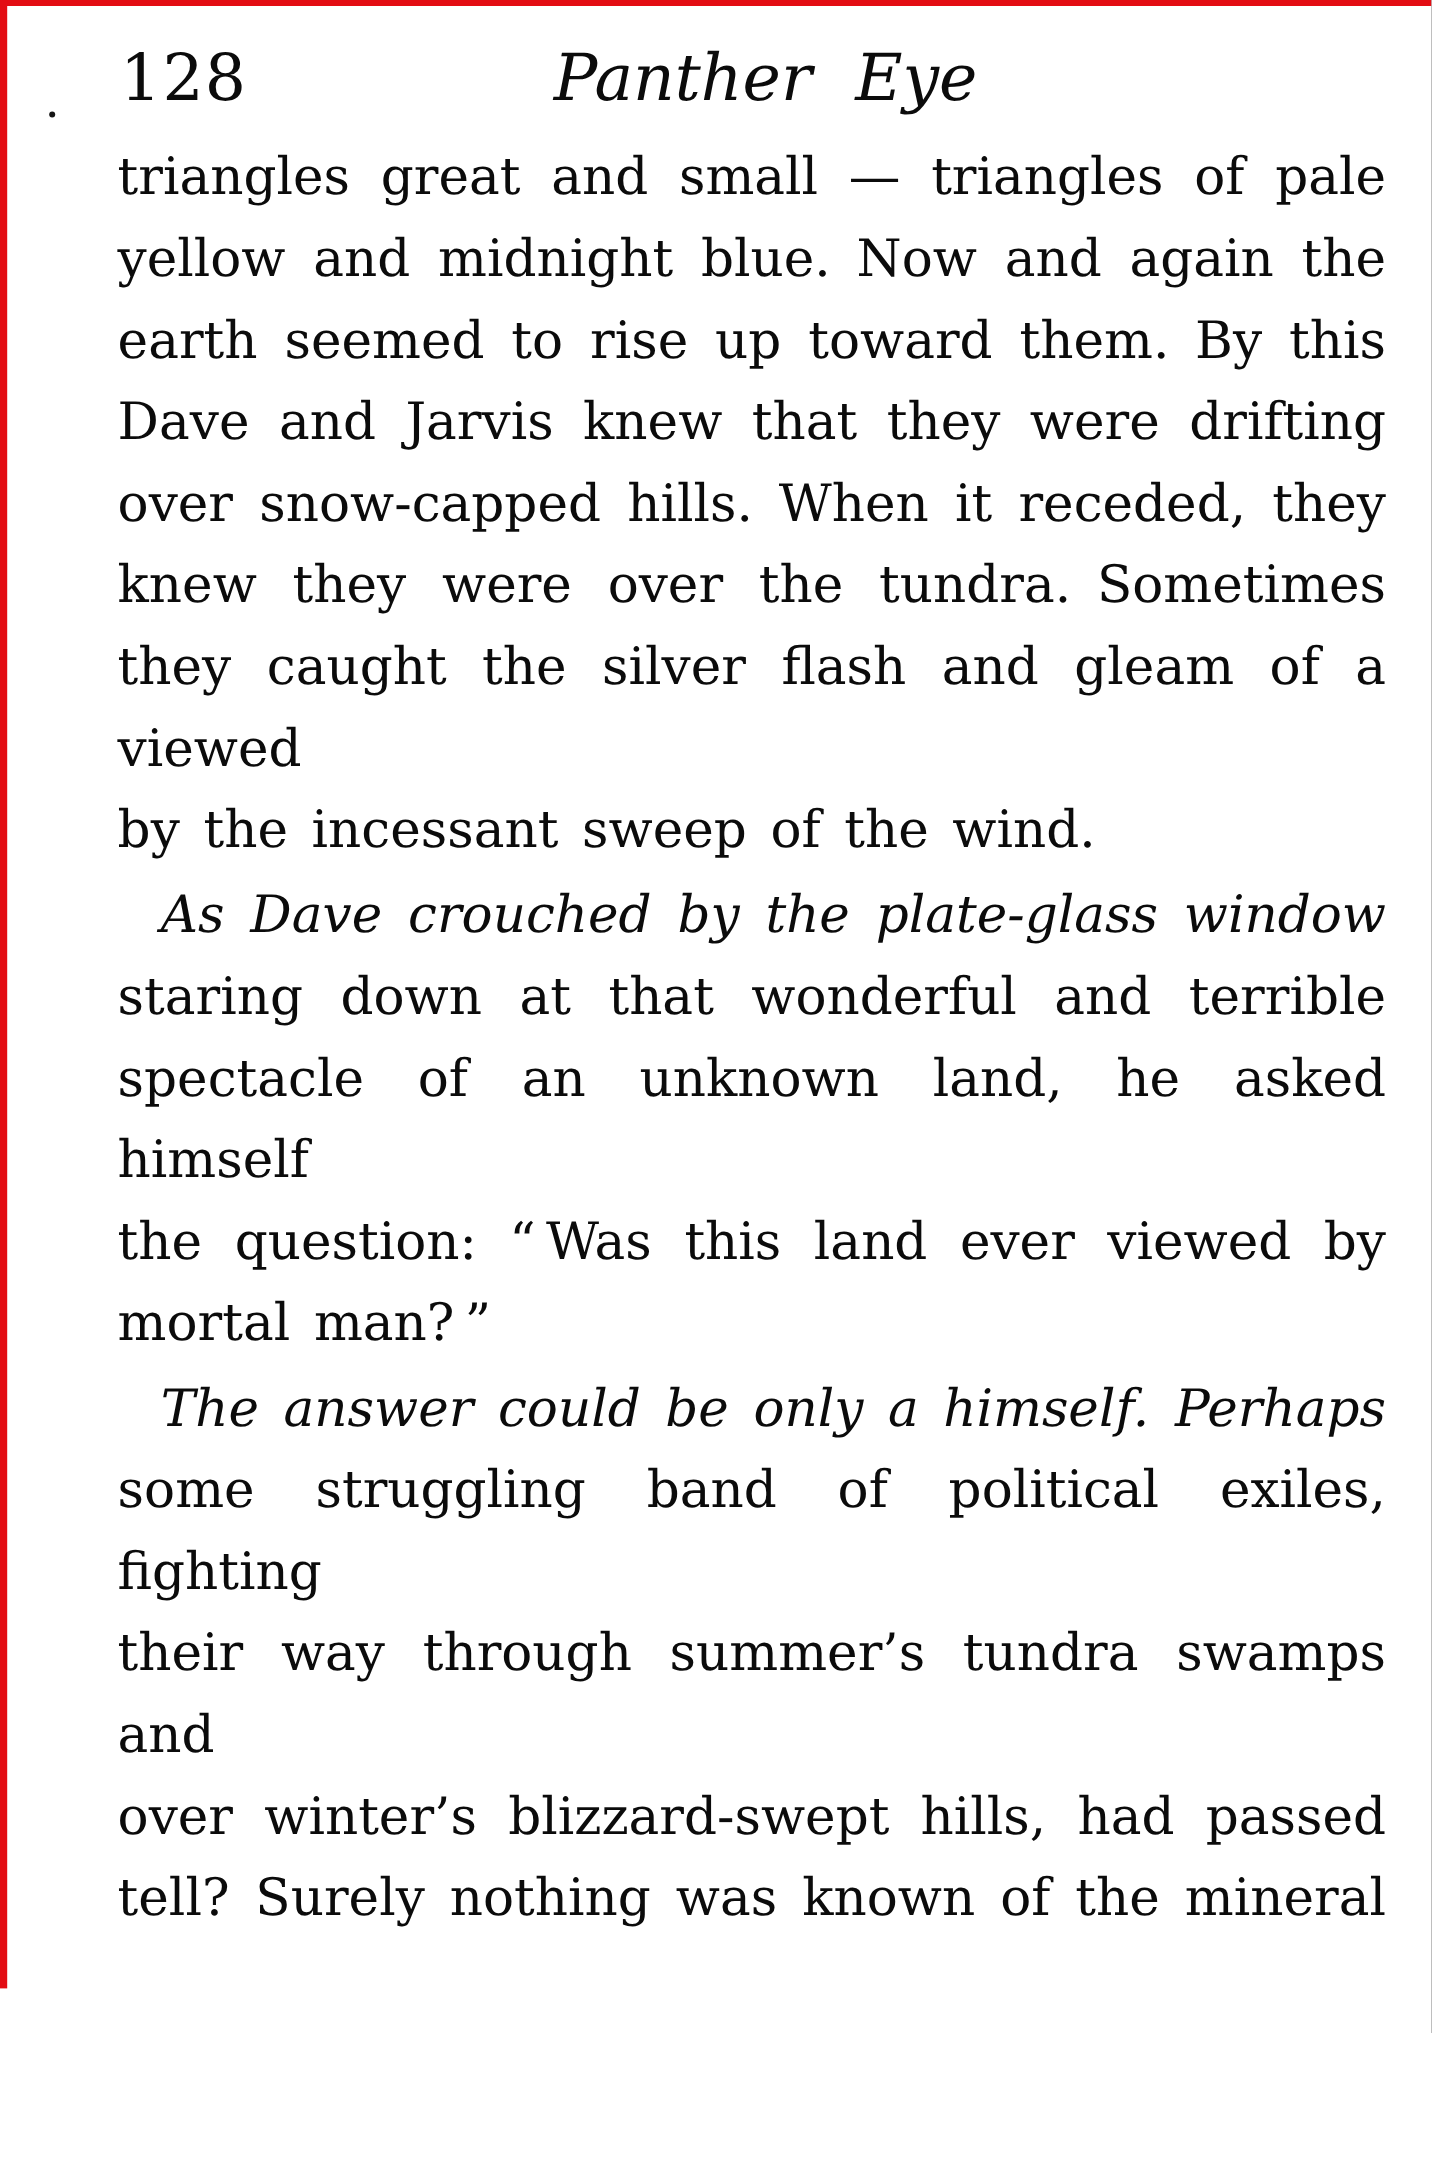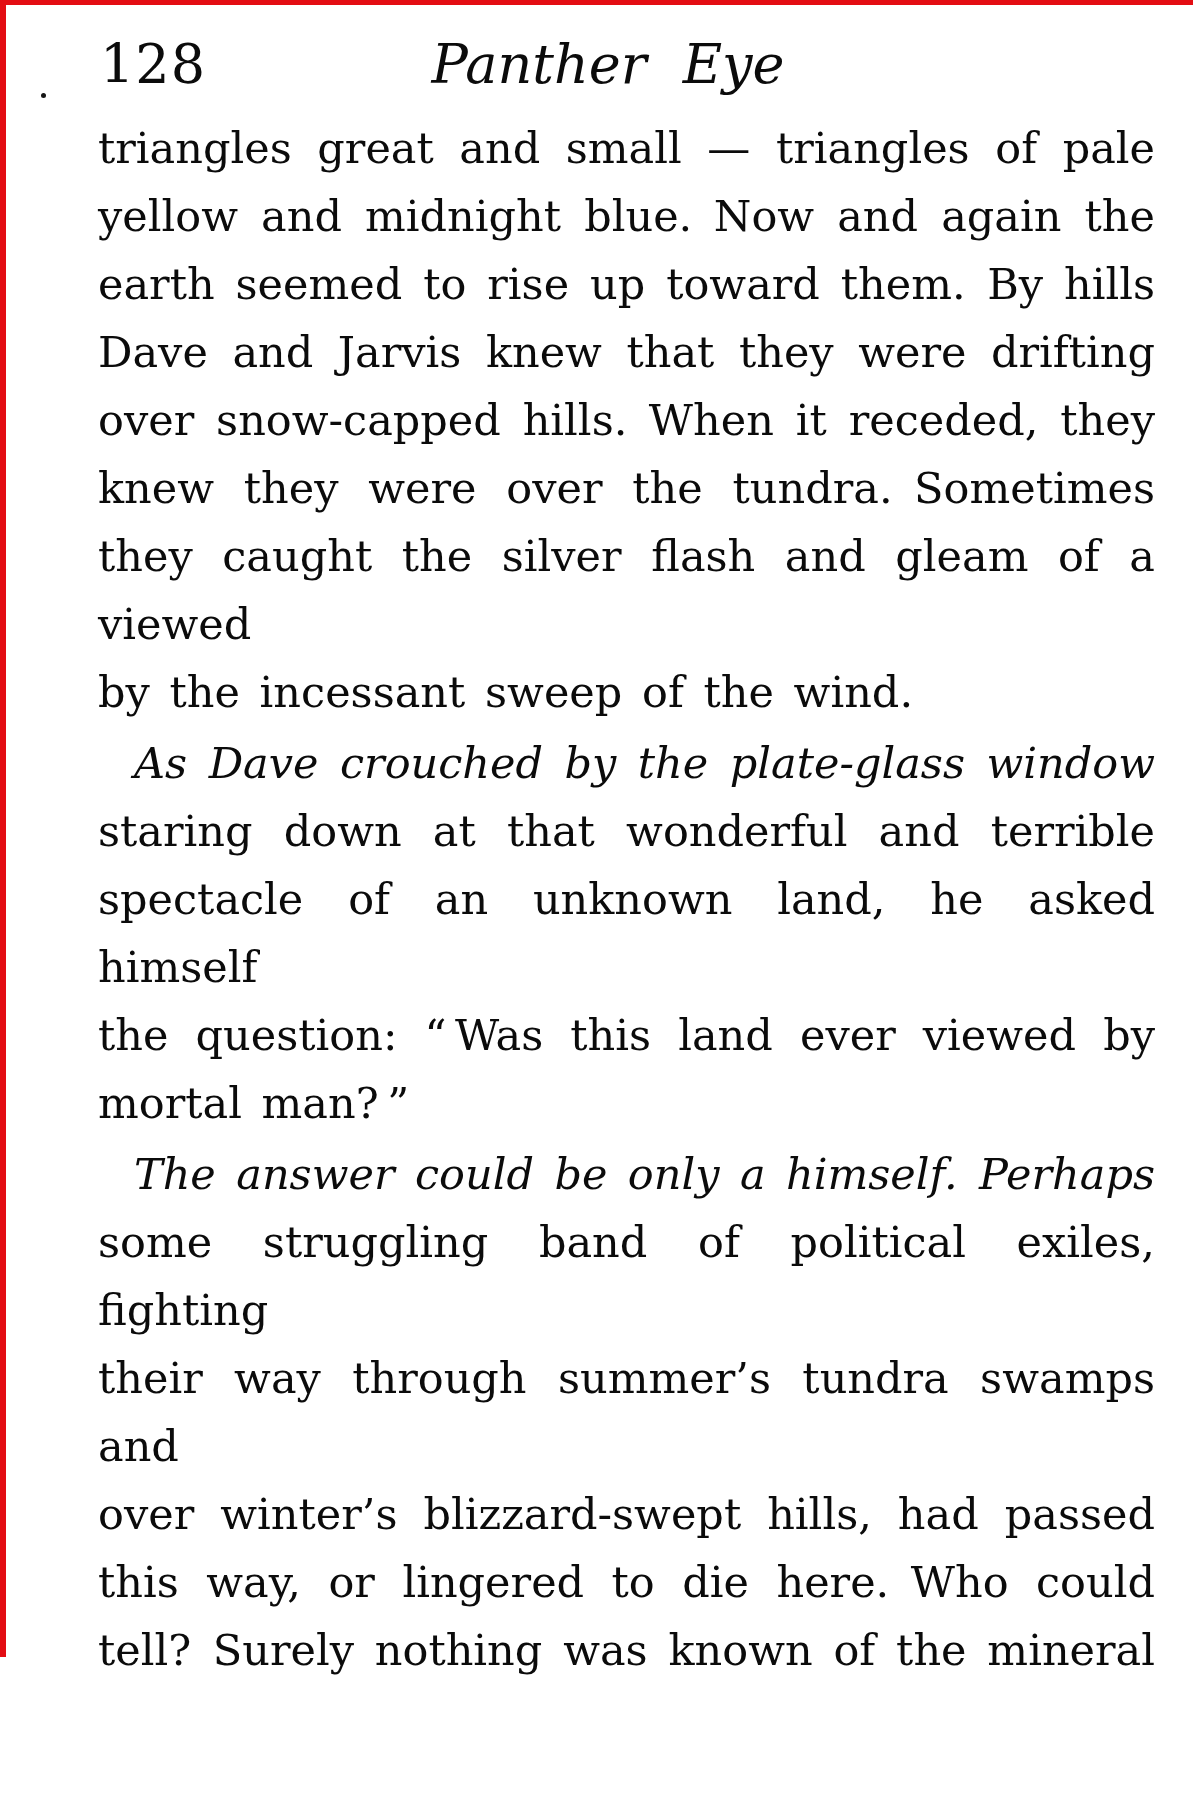--- a/index.html
+++ b/index.html
@@ -33,21 +33,21 @@
     font-size: 54px;
     line-height: 64px;
   }
   .page-number {
     position: absolute;
     left: 100px; top: 0;
     letter-spacing: 1px;
   }
   .running-title {
     position: absolute;
-    left: 608px; top: 0;
+    left: 638px; top: 0;
     transform: translateX(-50%);
     font-style: italic;
     white-space: nowrap;
     word-spacing: 0.35em;
   }
   .scan-speck {
     position: absolute;
     left: 41px; top: 93px;
     width: 5px; height: 5px;
     border-radius: 50%;
@@ -80,36 +80,35 @@
     <span class="page-number">128</span>
     <span class="running-title">Panther Eye</span>
   </div>
 
   <div class="scan-speck"></div>
 
   <div class="body-text">
       <div class="paragraph">
         <div class="text-line justified">triangles great and small — triangles of pale</div>
         <div class="text-line justified">yellow and midnight blue. Now and again the</div>
-        <div class="text-line justified">earth seemed to rise up toward them. By hills</div>
+        <div class="text-line justified">earth seemed to rise up toward them. By this</div>
         <div class="text-line justified">Dave and Jarvis knew that they were drifting</div>
         <div class="text-line justified">over snow-capped hills. When it receded, they</div>
         <div class="text-line justified">knew they were over the tundra. Sometimes</div>
         <div class="text-line justified">they caught the silver flash and gleam of a viewed</div>
         <div class="text-line">by the incessant sweep of the wind.</div>
       </div>
       <div class="paragraph">
         <div class="text-line justified indent">As Dave crouched by the plate-glass window</div>
         <div class="text-line justified">staring down at that wonderful and terrible</div>
         <div class="text-line justified">spectacle of an unknown land, he asked himself</div>
         <div class="text-line justified">the question: “ Was this land ever viewed by</div>
         <div class="text-line">mortal man? ”</div>
       </div>
       <div class="paragraph">
         <div class="text-line justified indent">The answer could be only a himself. Perhaps</div>
         <div class="text-line justified">some struggling band of political exiles, fighting</div>
         <div class="text-line justified">their way through summer’s tundra swamps and</div>
         <div class="text-line justified">over winter’s blizzard-swept hills, had passed</div>
-        <div class="text-line justified">this way, or lingered to die here. Who could</div>
         <div class="text-line justified">tell? Surely nothing was known of the mineral</div>
       </div>
     </div>
 </div>
 
 </body></html>

